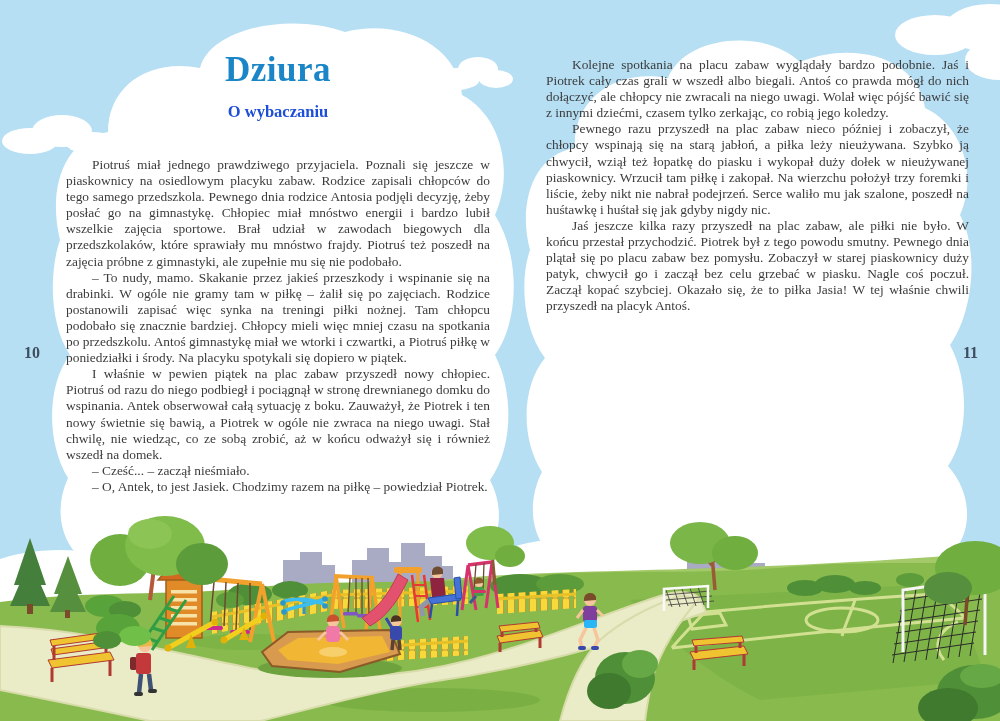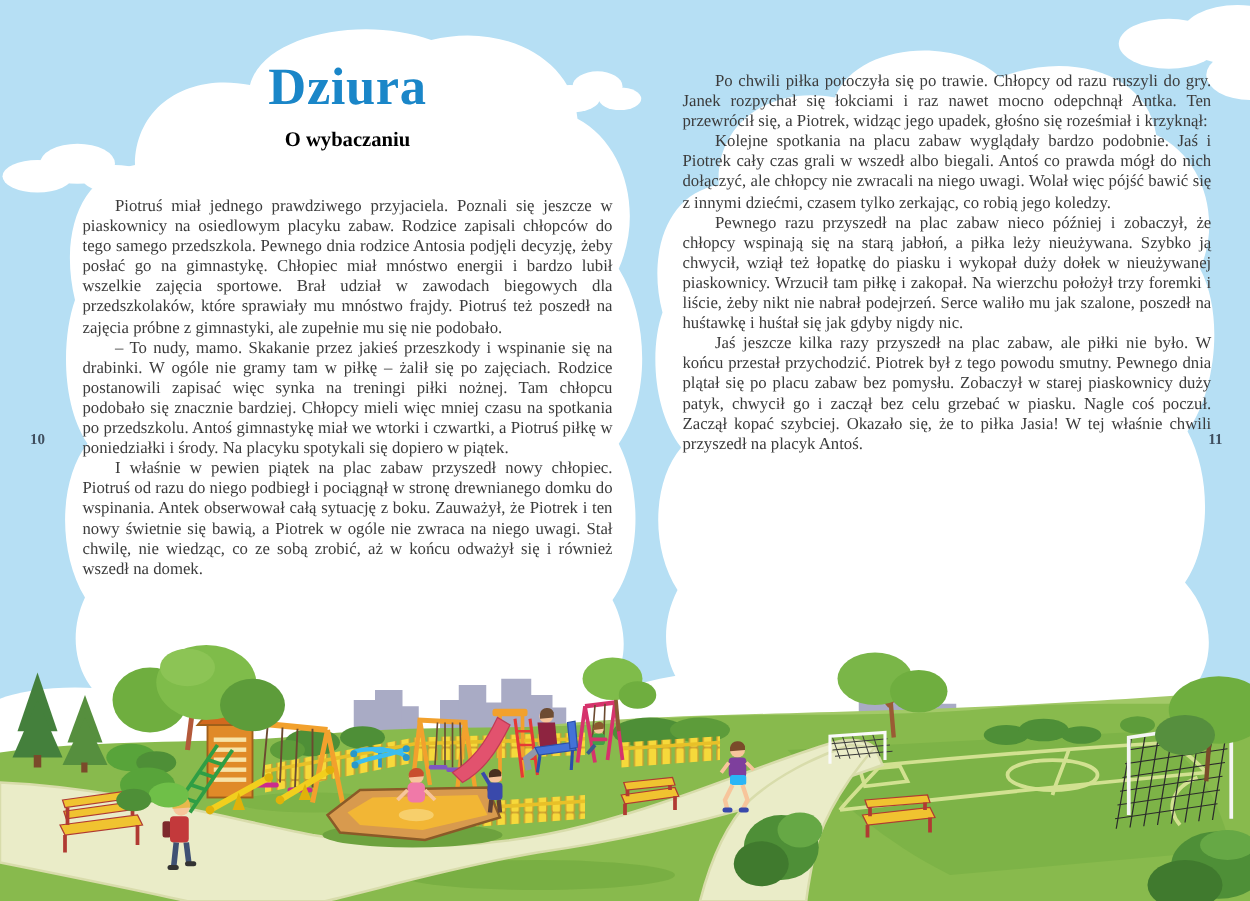--- a/index.html
+++ b/index.html
@@ -10,30 +10,30 @@
   }
   .scene{position:absolute;inset:0;width:1000px;height:721px;}
   .page-col{
     position:absolute;color:#3b3b3b;font-size:13.4px;line-height:16.1px;
     text-align:justify;hyphens:auto;z-index:2;
   }
   .left-col{left:66px;top:50px;width:424px;}
   .right-col{left:546px;top:57px;width:423px;}
   .page-col p{margin:0;text-indent:26px;}
   h1.title{
-    margin:0;text-align:center;color:#1a86c8;font-size:42px;line-height:40px;
+    margin:0;text-align:center;color:#1a86c8;font-size:35px;line-height:40px;
     font-weight:700;letter-spacing:.5px;
   }
   h2.subtitle{
-    margin:13px 0 0;text-align:center;color:#000000;font-size:16.5px;
+    margin:13px 0 0;text-align:center;color:#1d4ed8;font-size:16.5px;
     line-height:18px;font-weight:700;
   }
   .left-col .body-text{margin-top:36px;}
   .pagenum{
-    position:absolute;top:344px;font-size:12px;color:#3f4e5e;z-index:2;
+    position:absolute;top:344px;font-size:16px;color:#3f4e5e;z-index:2;
     font-weight:700;
   }
   .pagenum-left{left:24px;}
   .pagenum-right{right:22px;}
 </style>
 </head>
 <body>
 
 <svg class="scene" viewBox="0 0 1000 721" xmlns="http://www.w3.org/2000/svg">
   <defs>
@@ -363,26 +363,27 @@
   </g>
 </svg>
 
 <div class="page-col left-col">
   <h1 class="title">Dziura</h1>
   <h2 class="subtitle">O wybaczaniu</h2>
   <div class="body-text">
     <p>Piotruś miał jednego prawdziwego przyjaciela. Poznali się jeszcze w piaskownicy na osiedlowym placyku zabaw. Rodzice zapisali chłopców do tego samego przedszkola. Pewnego dnia rodzice Antosia podjęli decyzję, żeby posłać go na gimnastykę. Chłopiec miał mnóstwo energii i bardzo lubił wszelkie zajęcia sportowe. Brał udział w zawodach biegowych dla przedszkolaków, które sprawiały mu mnóstwo frajdy. Piotruś też poszedł na zajęcia próbne z gimnastyki, ale zupełnie mu się nie podobało.</p>
     <p>– To nudy, mamo. Skakanie przez jakieś przeszkody i wspinanie się na drabinki. W ogóle nie gramy tam w piłkę – żalił się po zajęciach. Rodzice postanowili zapisać więc synka na treningi piłki nożnej. Tam chłopcu podobało się znacznie bardziej. Chłopcy mieli więc mniej czasu na spotkania po przedszkolu. Antoś gimnastykę miał we wtorki i czwartki, a Piotruś piłkę w poniedziałki i środy. Na placyku spotykali się dopiero w piątek.</p>
     <p>I właśnie w pewien piątek na plac zabaw przyszedł nowy chłopiec. Piotruś od razu do niego podbiegł i pociągnął w stronę drewnianego domku do wspinania. Antek obserwował całą sytuację z boku. Zauważył, że Piotrek i ten nowy świetnie się bawią, a Piotrek w ogóle nie zwraca na niego uwagi. Stał chwilę, nie wiedząc, co ze sobą zrobić, aż w końcu odważył się i również wszedł na domek.</p>
+    <p>– Cześć... – zaczął nieśmiało.</p>
+    <p>– O, Antek, to jest Jasiek. Chodzimy razem na piłkę – powiedział Piotrek.</p>
   </div>
 </div>
 
 <div class="page-col right-col">
   <div class="body-text">
-    <p>Po chwili piłka potoczyła się po trawie. Chłopcy od razu ruszyli do gry. Janek rozpychał się łokciami i raz nawet mocno odepchnął Antka. Ten przewrócił się, a Piotrek, widząc jego upadek, głośno się roześmiał i krzyknął:</p>
     <p>Kolejne spotkania na placu zabaw wyglądały bardzo podobnie. Jaś i Piotrek cały czas grali w wszedł albo biegali. Antoś co prawda mógł do nich dołączyć, ale chłopcy nie zwracali na niego uwagi. Wolał więc pójść bawić się z innymi dziećmi, czasem tylko zerkając, co robią jego koledzy.</p>
     <p>Pewnego razu przyszedł na plac zabaw nieco później i zobaczył, że chłopcy wspinają się na starą jabłoń, a piłka leży nieużywana. Szybko ją chwycił, wziął też łopatkę do piasku i wykopał duży dołek w nieużywanej piaskownicy. Wrzucił tam piłkę i zakopał. Na wierzchu położył trzy foremki i liście, żeby nikt nie nabrał podejrzeń. Serce waliło mu jak szalone, poszedł na huśtawkę i huśtał się jak gdyby nigdy nic.</p>
     <p>Jaś jeszcze kilka razy przyszedł na plac zabaw, ale piłki nie było. W końcu przestał przychodzić. Piotrek był z tego powodu smutny. Pewnego dnia plątał się po placu zabaw bez pomysłu. Zobaczył w starej piaskownicy duży patyk, chwycił go i zaczął bez celu grzebać w piasku. Nagle coś poczuł. Zaczął kopać szybciej. Okazało się, że to piłka Jasia! W tej właśnie chwili przyszedł na placyk Antoś.</p>
   </div>
 </div>
 
 <div class="pagenum pagenum-left">10</div>
 <div class="pagenum pagenum-right">11</div>
 
 </body></html>

